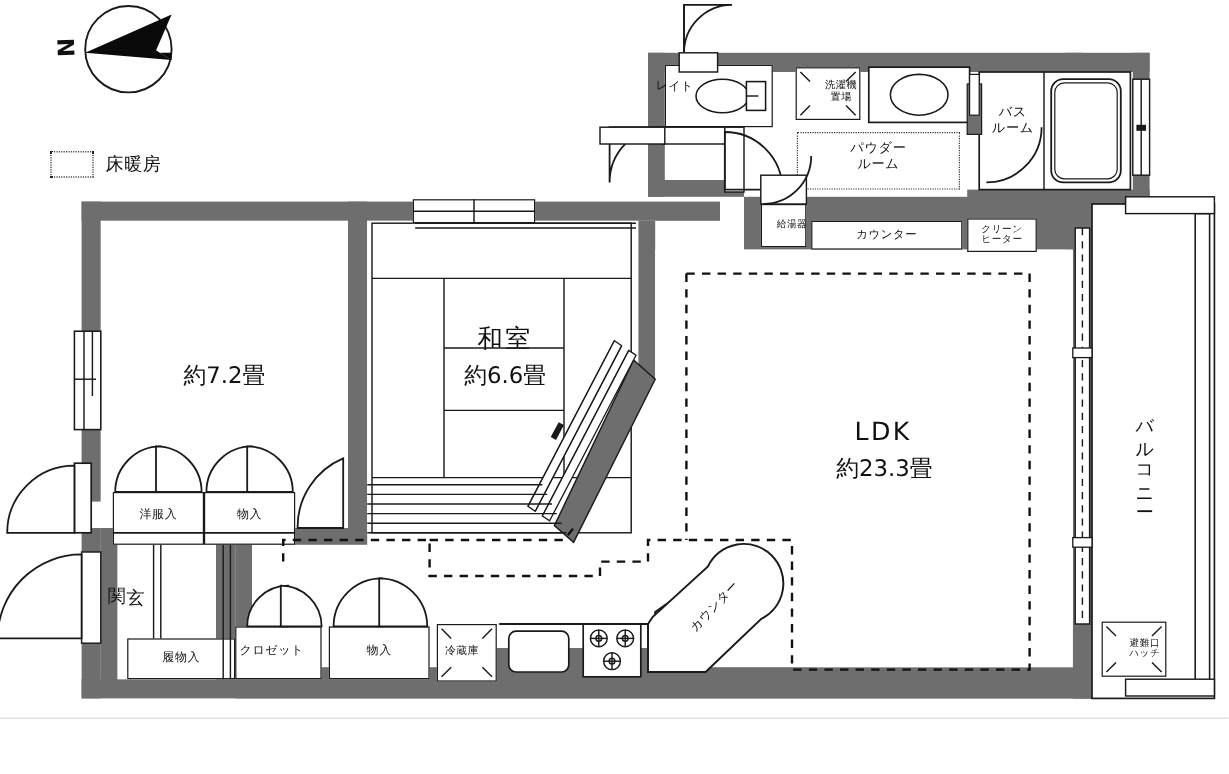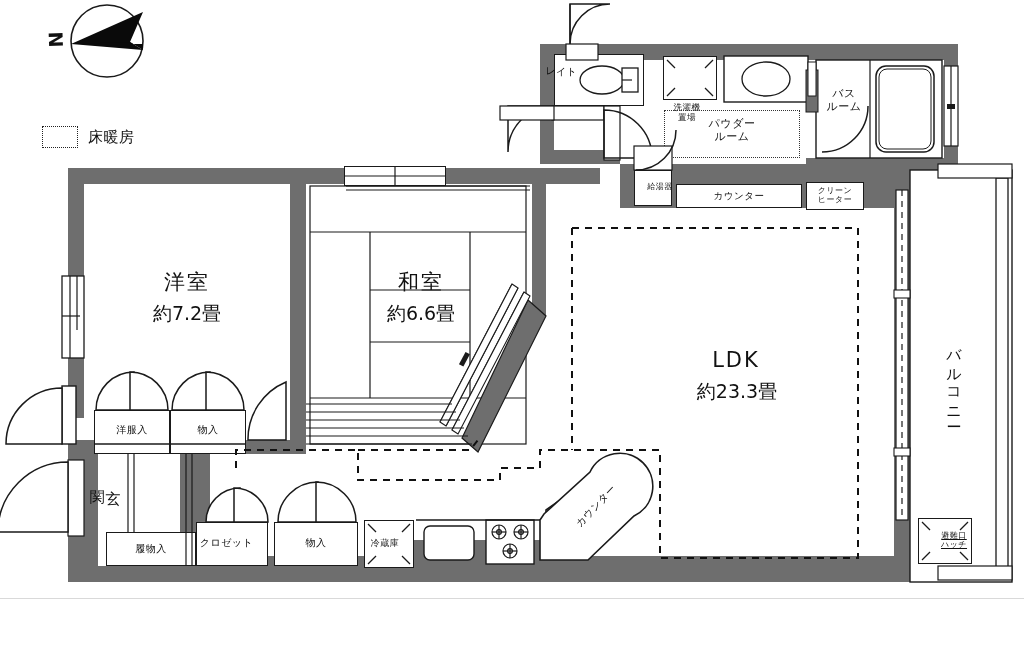--- a/index.html
+++ b/index.html
@@ -278,21 +278,21 @@
     <path d="M 554 106 A 46 46 0 0 0 508 152 L 508 106 Z" class="swing" fill="#ffffff"></path>
     <rect x="500" y="106" width="54" height="14" fill="#ffffff" stroke="#1a1a1a" stroke-width="1.2"></rect>
   </svg>
 
   <svg style="left:0;top:0;width:1024px;height:645px;">
     <rect x="604" y="106" width="16" height="54" fill="#ffffff" stroke="#1a1a1a" stroke-width="1.2"></rect>
     <path d="M 604 110 A 48 48 0 0 1 652 158 L 604 158 Z" class="swing" fill="#ffffff"></path>
   </svg>
 
   <div class="box" style="left:663px;top:56px;width:54px;height:44px;"></div>
-  <div class="lbl lbl-xs" style="left:663px;top:66px;width:48px;font-size:8.5px;margin-top:36px;">洗濯機
+  <div class="lbl lbl-xs" style="left:677px;top:66px;width:48px;font-size:8.5px;">洗濯機
 置場</div>
   <svg style="left:0;top:0;width:1024px;height:645px;">
     <g class="thinln">
       <line x1="667" y1="60" x2="675" y2="68"></line>
       <line x1="713" y1="60" x2="705" y2="68"></line>
       <line x1="667" y1="96" x2="675" y2="88"></line>
       <line x1="713" y1="96" x2="705" y2="88"></line>
     </g>
   </svg>
 
@@ -350,32 +350,31 @@
   <div class="lbl vtext" style="left:936px;top:338px;width:26px;font-size:15px;letter-spacing:3px;">バルコニー</div>
 
   <svg style="left:0;top:0;width:1024px;height:645px;">
     <rect x="896" y="190" width="12" height="330" fill="#ffffff" stroke="#1a1a1a" stroke-width="1.2"></rect>
     <line x1="902" y1="190" x2="902" y2="520" class="thinln" stroke-dasharray="6,5"></line>
     <rect x="894" y="290" width="16" height="8" fill="#ffffff" stroke="#1a1a1a" stroke-width="1.1"></rect>
     <rect x="894" y="448" width="16" height="8" fill="#ffffff" stroke="#1a1a1a" stroke-width="1.1"></rect>
   </svg>
 
   <div class="box" style="left:918px;top:518px;width:54px;height:46px;"></div>
-  <div class="lbl lbl-xs" style="left:918px;top:531px;width:72px;font-size:8px;text-decoration:underline;">避難口
+  <div class="lbl lbl-xs" style="left:918px;top:531px;width:72px;font-size:8px;">避難口
 ハッチ</div>
   <svg style="left:0;top:0;width:1024px;height:645px;">
     <g class="thinln">
       <line x1="922" y1="522" x2="930" y2="530"></line>
       <line x1="968" y1="522" x2="960" y2="530"></line>
       <line x1="922" y1="560" x2="930" y2="552"></line>
       <line x1="968" y1="560" x2="960" y2="552"></line>
     </g>
   </svg>
 
-  <div class="lbl room-name" style="left:126px;top:270px;width:122px;">洋室</div>
   <div class="lbl room-area" style="left:116px;top:302px;width:142px;">約7.2畳</div>
 
   <div class="lbl room-name" style="left:360px;top:270px;width:122px;">和室</div>
   <div class="lbl room-area" style="left:350px;top:302px;width:142px;">約6.6畳</div>
 
   <div class="lbl room-name" style="left:672px;top:348px;width:128px;">LDK</div>
   <div class="lbl room-area" style="left:662px;top:380px;width:150px;">約23.3畳</div>
 
   <div class="ln" style="left:0px;top:598px;width:1024px;height:1px;background:#d9d9d9;"></div>
 

